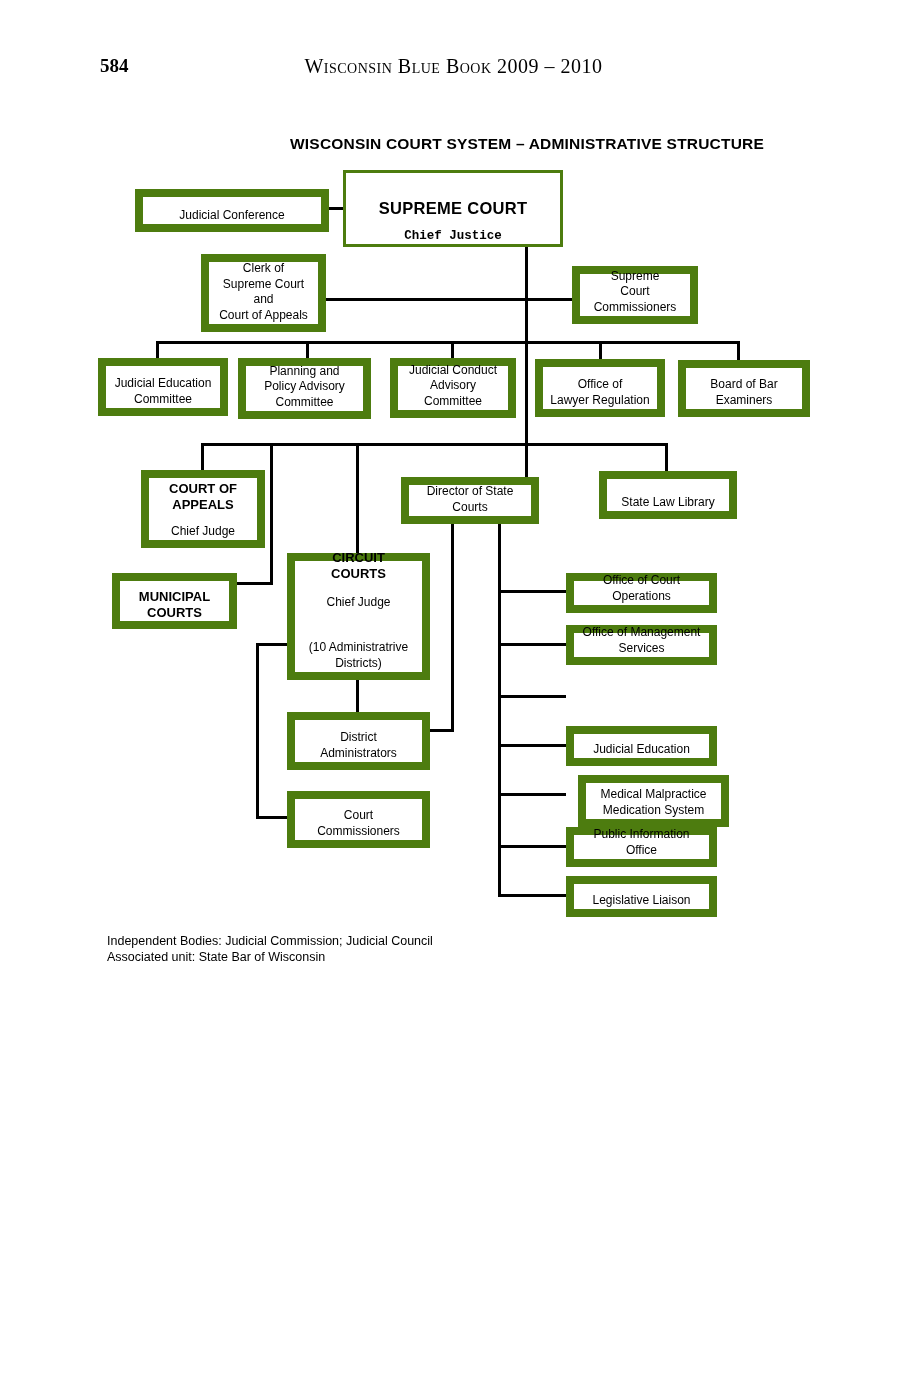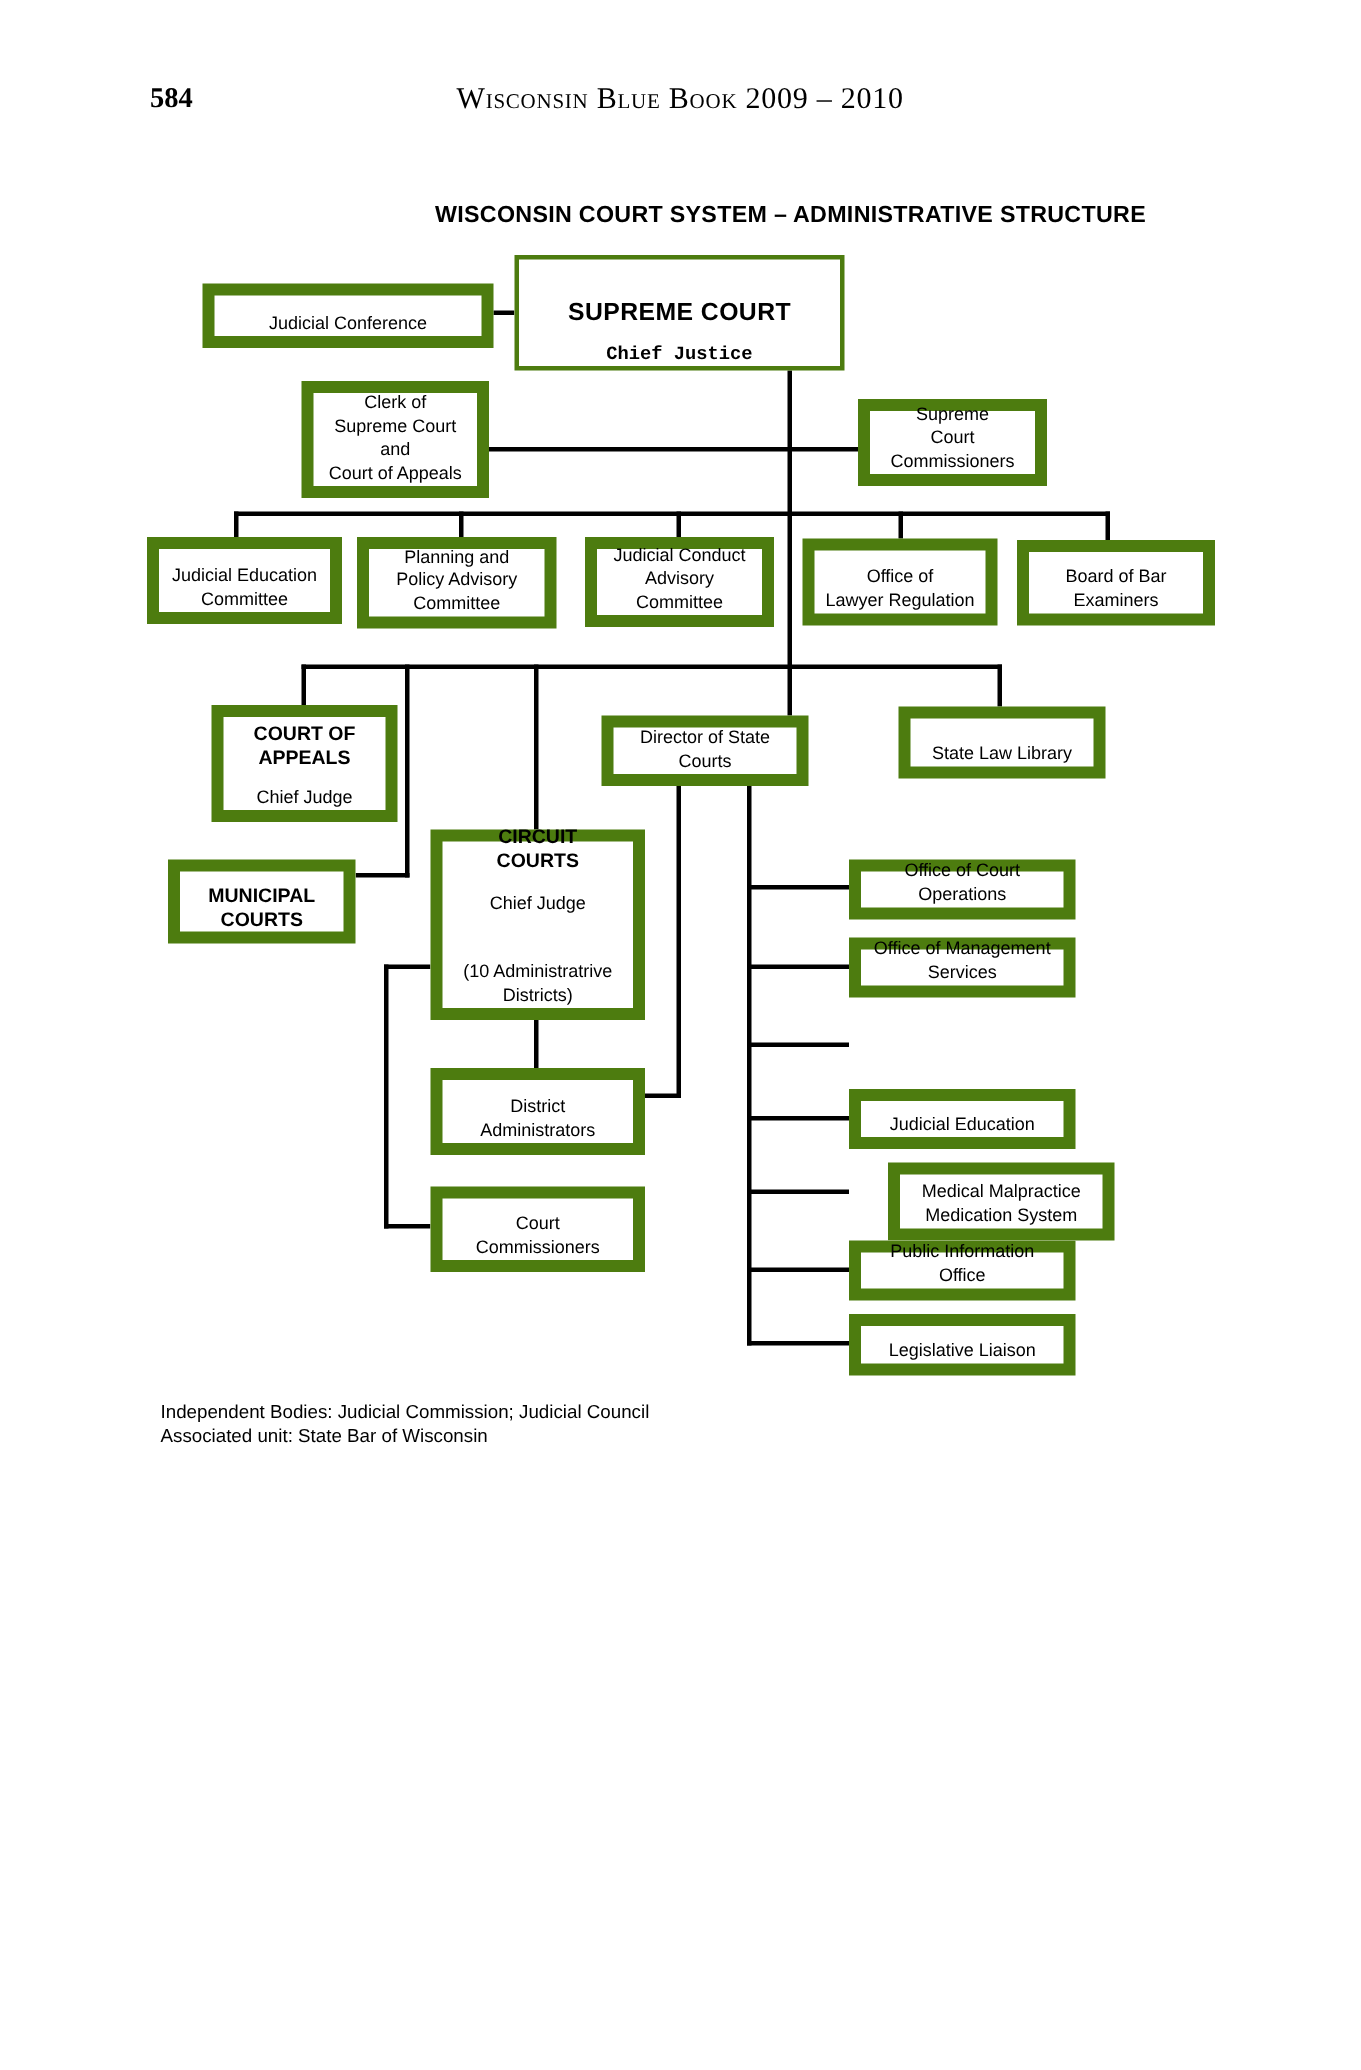--- a/index.html
+++ b/index.html
@@ -194,21 +194,21 @@
     <span class="lbl">Office of Court
 Operations</span>
   </div>
   <div class="box" style="left:566px;top:625px;width:151px;height:40px">
     <span class="lbl">Office of Management
 Services</span>
   </div>
   <div class="box" style="left:566px;top:726px;width:151px;height:40px">
     <span class="lbl">Judicial Education</span>
   </div>
-  <div class="box" style="left:592px;top:775px;width:151px;height:52px">
+  <div class="box" style="left:578px;top:775px;width:151px;height:52px">
     <span class="lbl">Medical Malpractice
 Medication System</span>
   </div>
   <div class="box" style="left:566px;top:827px;width:151px;height:40px">
     <span class="lbl">Public Information
 Office</span>
   </div>
   <div class="box" style="left:566px;top:876px;width:151px;height:41px">
     <span class="lbl">Legislative Liaison</span>
   </div>

